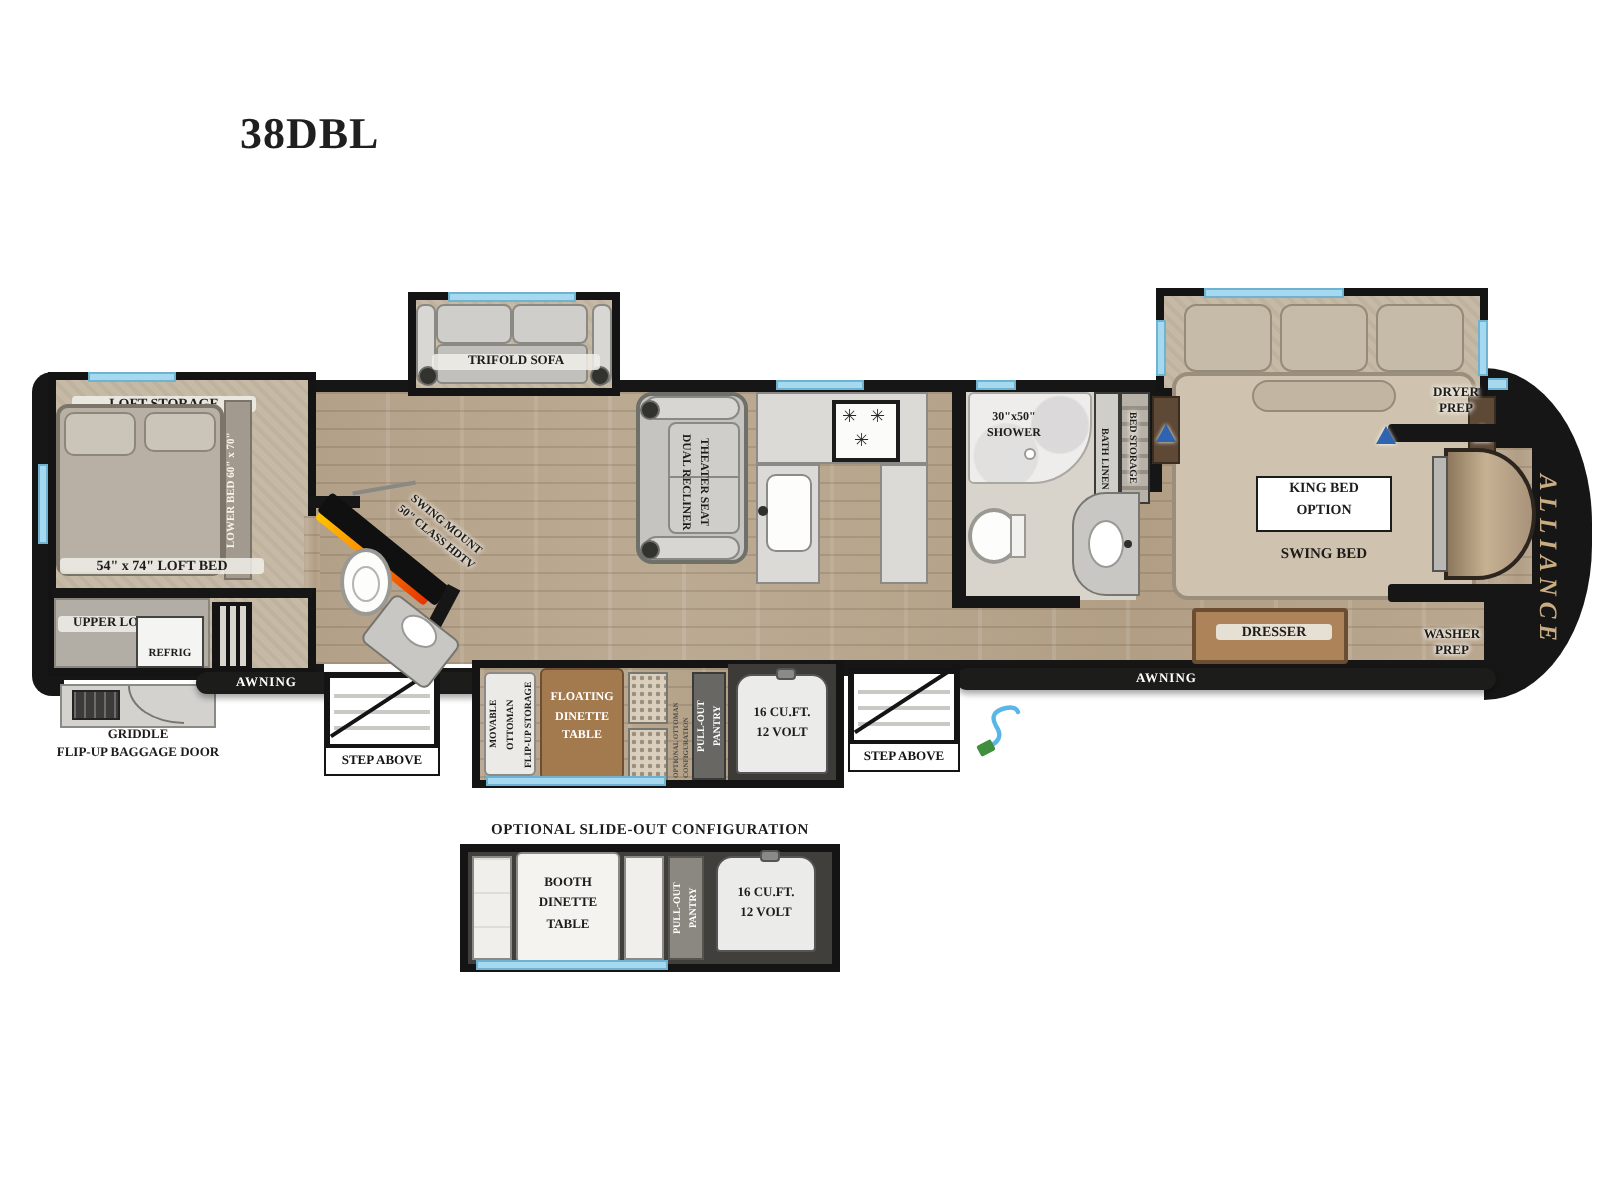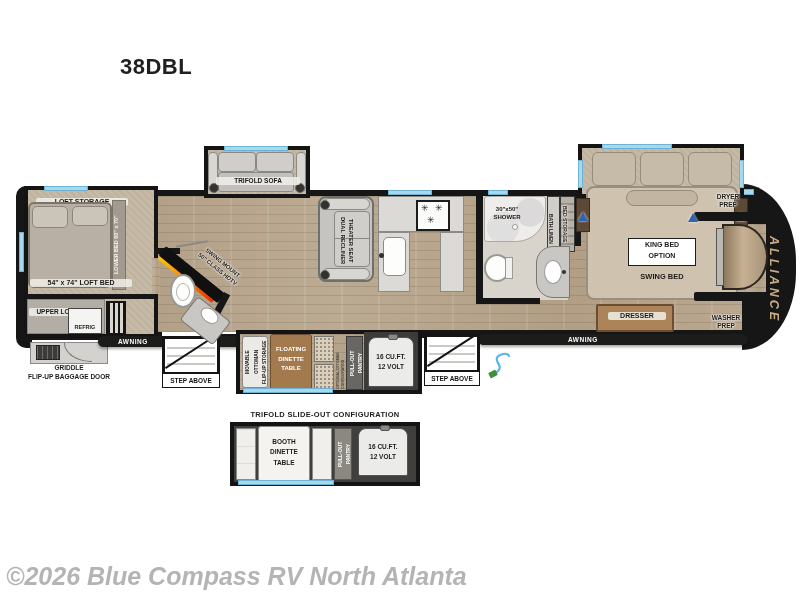--- a/index.html
+++ b/index.html
@@ -1,17 +1,17 @@
 <!DOCTYPE html>
 <html><head>
 <meta charset="utf-8">
 <style>
   html,body{margin:0;padding:0;background:#ffffff;}
   #canvas{position:relative;width:800px;height:600px;background:#ffffff;overflow:hidden;
-          font-family:Liberation Sans, sans-serif;}
+          font-family:Liberation Serif, serif;}
   .abs{position:absolute;}
   .wall{position:absolute;background:#161616;}
   .win{position:absolute;background:#a6d9ee;border:1px solid #6fb3d4;box-sizing:border-box;}
   .lbl{position:absolute;font-weight:bold;color:#1d1c1a;text-align:center;line-height:1.2;
        letter-spacing:0;white-space:nowrap;}
   .halo{text-shadow:0 0 2px #f2efe9,0 0 2px #f2efe9,0 0 3px #f2efe9;}
   .pill{background:rgba(240,238,233,.85);border-radius:2px;padding:0 2px;}
   .vup{writing-mode:vertical-rl;transform:rotate(180deg);}
   .vdn{writing-mode:vertical-lr;}
   .wood{background:
@@ -250,21 +250,21 @@
   <div class="furn" style="left:364px;top:332px;width:54px;height:58px;background:#3d3b38;"></div>
   <div class="fridge" style="left:368px;top:337px;width:46px;height:50px;">
     <div class="hinge" style="left:19px;top:-4px;"></div>
     <div class="abs" style="left:0;top:14px;width:100%;text-align:center;font-weight:bold;font-size:6.5px;line-height:1.5;color:#1d1c1a;">
       <div>16 CU.FT.</div>
       <div>12 VOLT</div>
     </div>
   </div>
   <div class="win" style="left:243px;top:388px;width:90px;height:5px;"></div>
 
-  <div class="lbl" style="left:230px;top:410px;width:190px;font-size:7.5px;letter-spacing:.3px;">TRIFOLD SLIDE-OUT CONFIGURATION</div>
+  <div class="lbl" style="left:230px;top:410px;width:190px;font-size:7.5px;letter-spacing:.3px;">OPTIONAL SLIDE-OUT CONFIGURATION</div>
   <div class="slide" style="left:230px;top:422px;width:190px;height:64px;background:#413f3c;"></div>
   <div class="furn" style="left:236px;top:428px;width:20px;height:52px;background:#f0efec;border:1px solid #8b8a86;
               background-image:repeating-linear-gradient(180deg,rgba(0,0,0,.08) 0 1px,rgba(0,0,0,0) 1px 17px);"></div>
   <div class="furn" style="left:258px;top:426px;width:52px;height:56px;background:#f4f3f0;border:1.5px solid #8b8a86;border-radius:3px;"></div>
   <div class="abs" style="left:258px;top:437px;width:52px;text-align:center;font-weight:bold;font-size:6.5px;line-height:1.6;color:#1d1c1a;">
     <div>BOOTH</div>
     <div>DINETTE</div>
     <div>TABLE</div>
   </div>
   <div class="furn" style="left:312px;top:428px;width:20px;height:52px;background:#f0efec;border:1px solid #8b8a86;"></div>
@@ -275,15 +275,14 @@
   </div>
   <div class="fridge" style="left:358px;top:428px;width:50px;height:48px;">
     <div class="hinge" style="left:21px;top:-4px;"></div>
     <div class="abs" style="left:0;top:13px;width:100%;text-align:center;font-weight:bold;font-size:6.5px;line-height:1.5;color:#1d1c1a;">
       <div>16 CU.FT.</div>
       <div>12 VOLT</div>
     </div>
   </div>
   <div class="win" style="left:238px;top:480px;width:96px;height:5px;"></div>
 
-  <div class="abs" style="left:6px;top:562px;font-weight:bold;font-style:italic;font-size:25px;color:#b4b4b4;white-space:nowrap;">©2026 Blue Compass RV North Atlanta</div>
 
 </div>
 
 </body></html>

